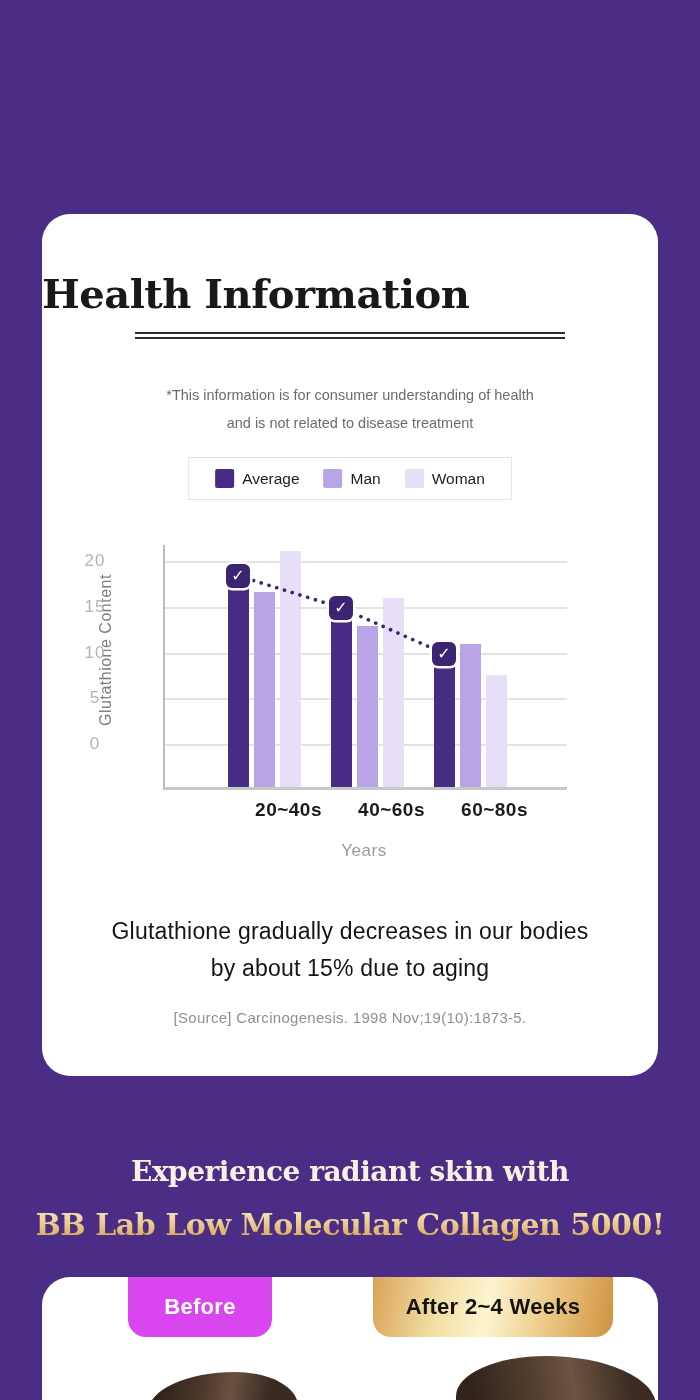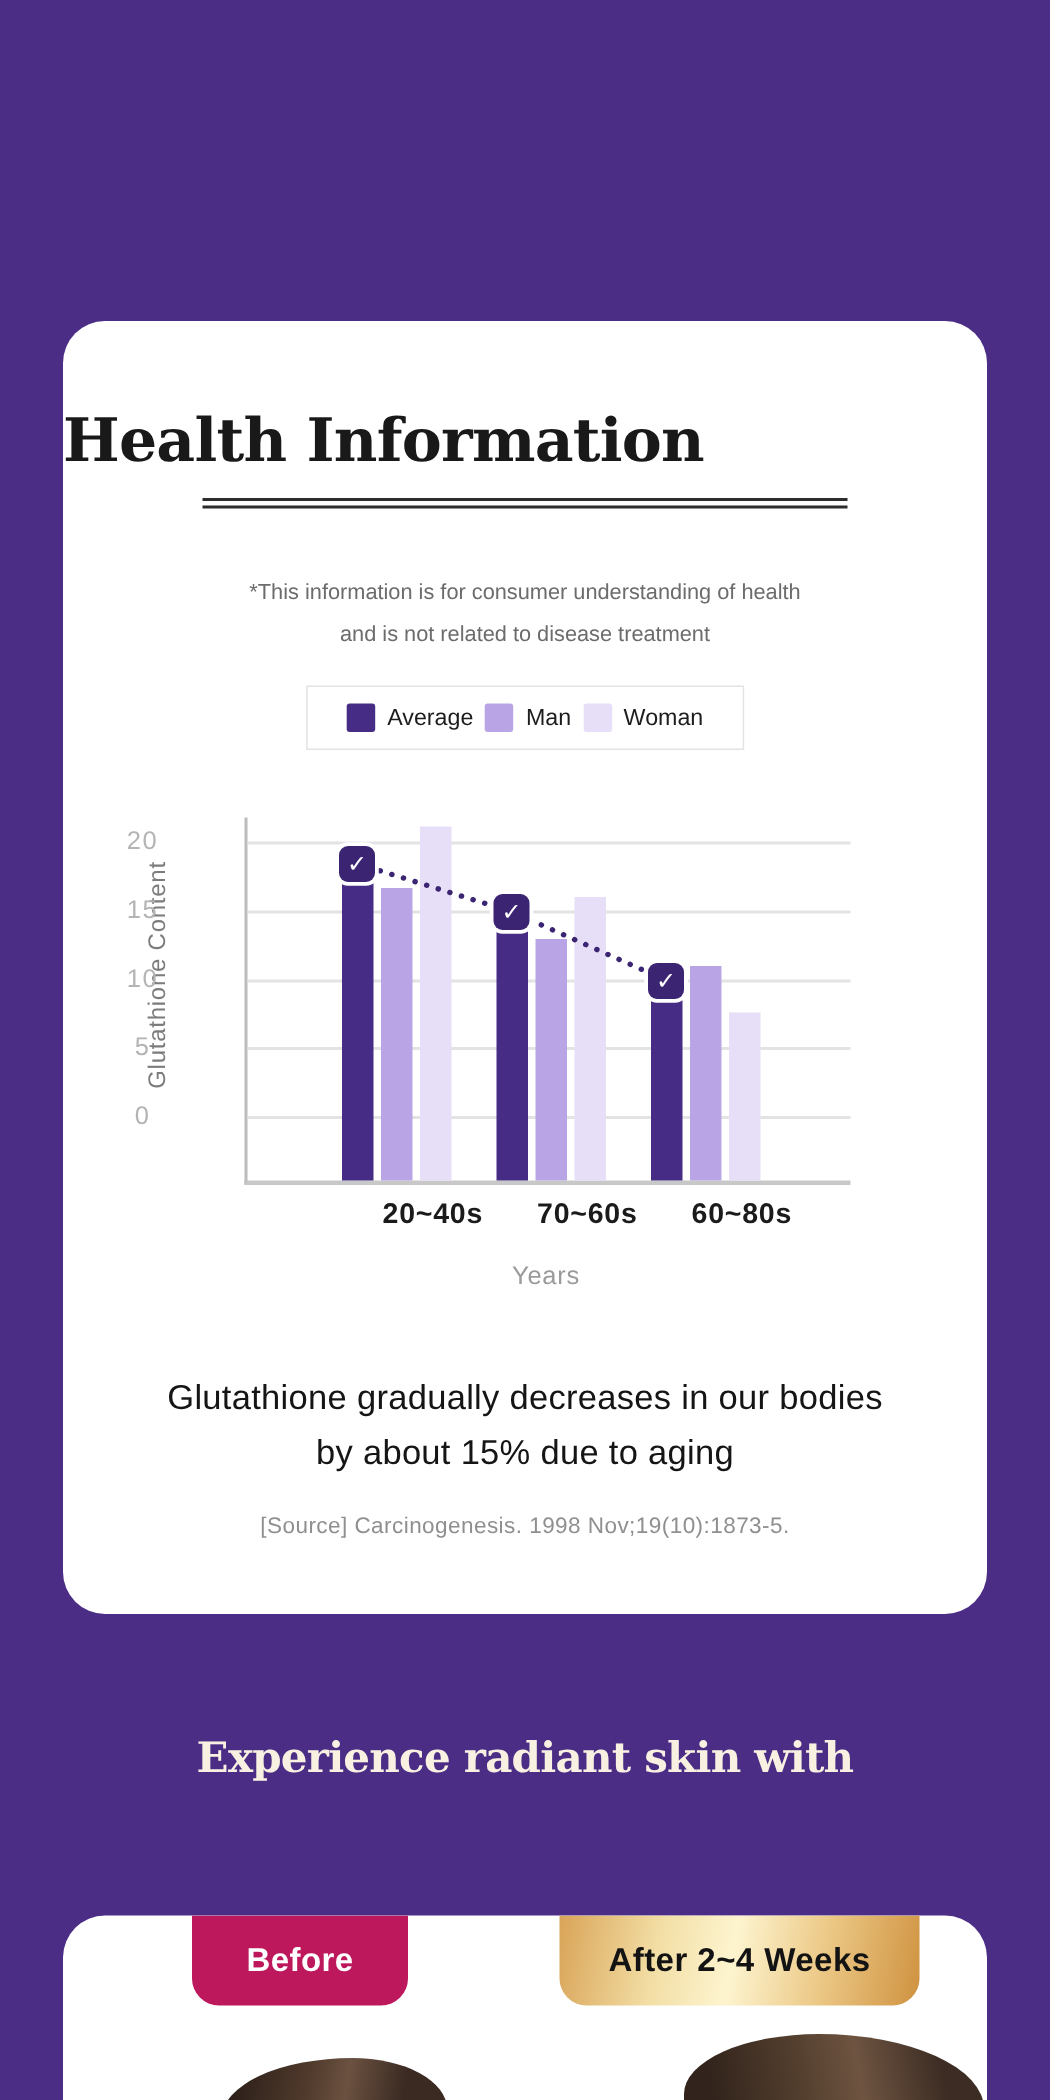--- a/index.html
+++ b/index.html
@@ -28,21 +28,21 @@
   .double-rule{
     position:absolute;top:118px;left:93px;width:430px;height:3px;
     border-top:2px solid #2d2d2d;border-bottom:2px solid #2d2d2d;
   }
   .disclaimer{
     position:absolute;top:152px;left:0;width:100%;text-align:center;
     font-size:14.5px;line-height:28px;color:#6c6c6c;
   }
   .legend{
     position:absolute;top:243px;left:50%;transform:translateX(-50%);
-    display:inline-flex;align-items:center;gap:8px;
+    display:inline-flex;align-items:center;gap:24px;
     padding:11px 26px;border:1.5px solid #e3e3e3;background:#fff;white-space:nowrap;
   }
   .legend-item{display:flex;align-items:center;gap:8px;font-size:15.5px;color:#1d1d1d;}
   .legend-swatch{width:19px;height:19px;border-radius:2px;flex:none;}
   
   .chart-wrap{position:absolute;top:331px;left:0;width:616px;height:318px;}
   .plot{
     position:absolute;left:121px;top:0;width:402px;height:242px;
     border-left:2px solid #bcbcbc;border-bottom:3px solid #c8c8c8;
   }
@@ -98,21 +98,21 @@
   }
   
   .ba-card{
     position:absolute;top:1277px;left:42px;width:616px;height:123px;
     background:#ffffff;border-radius:28px 28px 0 0;overflow:hidden;
   }
   .chip{
     position:absolute;top:0;height:60px;display:flex;align-items:center;justify-content:center;
     font-size:22px;font-weight:700;border-radius:0 0 18px 18px;letter-spacing:0.3px;
   }
-  .chip-before{left:86px;width:144px;background:#be185d;color:#ffffff;}
+  .chip-before{left:86px;width:144px;background:#d946ef;color:#ffffff;}
   .chip-after{
     left:331px;width:240px;color:#131313;
     background:linear-gradient(100deg,#d9a458 0%,#f3dfa6 28%,#fdf4cf 48%,#ecc987 72%,#cf9240 100%);
   }
   .head{position:absolute;}
   .head-left{
     left:106px;top:95px;width:150px;height:40px;
     border-radius:58% 42% 0 0 / 100% 85% 0 0;
     background:linear-gradient(100deg,#2e211a 8%,#503a2c 38%,#6b5140 55%,#3a2a22 80%);
   }
@@ -182,33 +182,34 @@
             <div class="check">✓</div>
           </div>
         </div>
       <div class="xlabel-years">Years</div>
     <div class="ytick" style="top: 6px;">20</div>
         <div class="ytick" style="top: 51.75px;">15</div>
         <div class="ytick" style="top: 97.5px;">10</div>
         <div class="ytick" style="top: 143.25px;">5</div>
         <div class="ytick" style="top: 189px;">0</div>
         <div class="xcat" style="left: 160px;">20~40s</div>
-        <div class="xcat" style="left: 263px;">70~60s</div>
+        <div class="xcat" style="left: 263px;">40~60s</div>
         <div class="xcat" style="left: 366px;">60~80s</div>
       </div>
 
     <p class="statement">
       <span>Glutathione gradually decreases in our bodies</span><br>
       <span>by about 15% due to aging</span>
     </p>
     <p class="source">[Source]  Carcinogenesis. 1998 Nov;19(10):1873-5.</p>
   </section>
 
   <div class="promo">
     <div class="promo-line1">Experience radiant skin with</div>
+    <div class="promo-line2">BB Lab Low Molecular Collagen 5000!</div>
   </div>
 
   <section class="ba-card">
     <div class="chip chip-before">Before</div>
     <div class="chip chip-after">After 2~4 Weeks</div>
     <div class="head head-left"></div>
     <div class="head head-right"></div>
   </section>
 
 </div>

